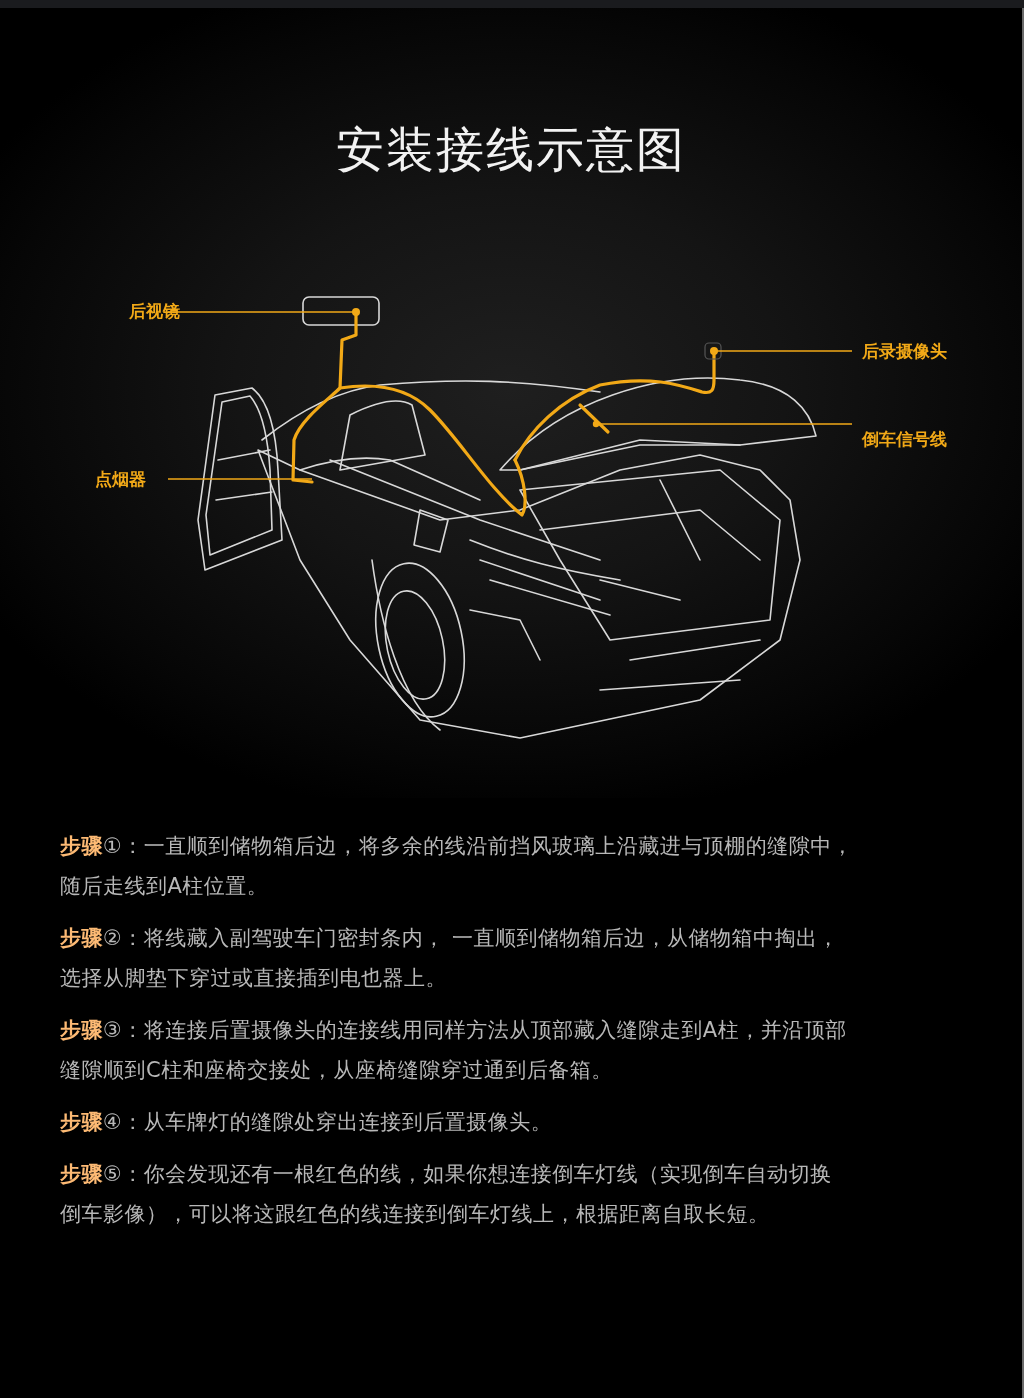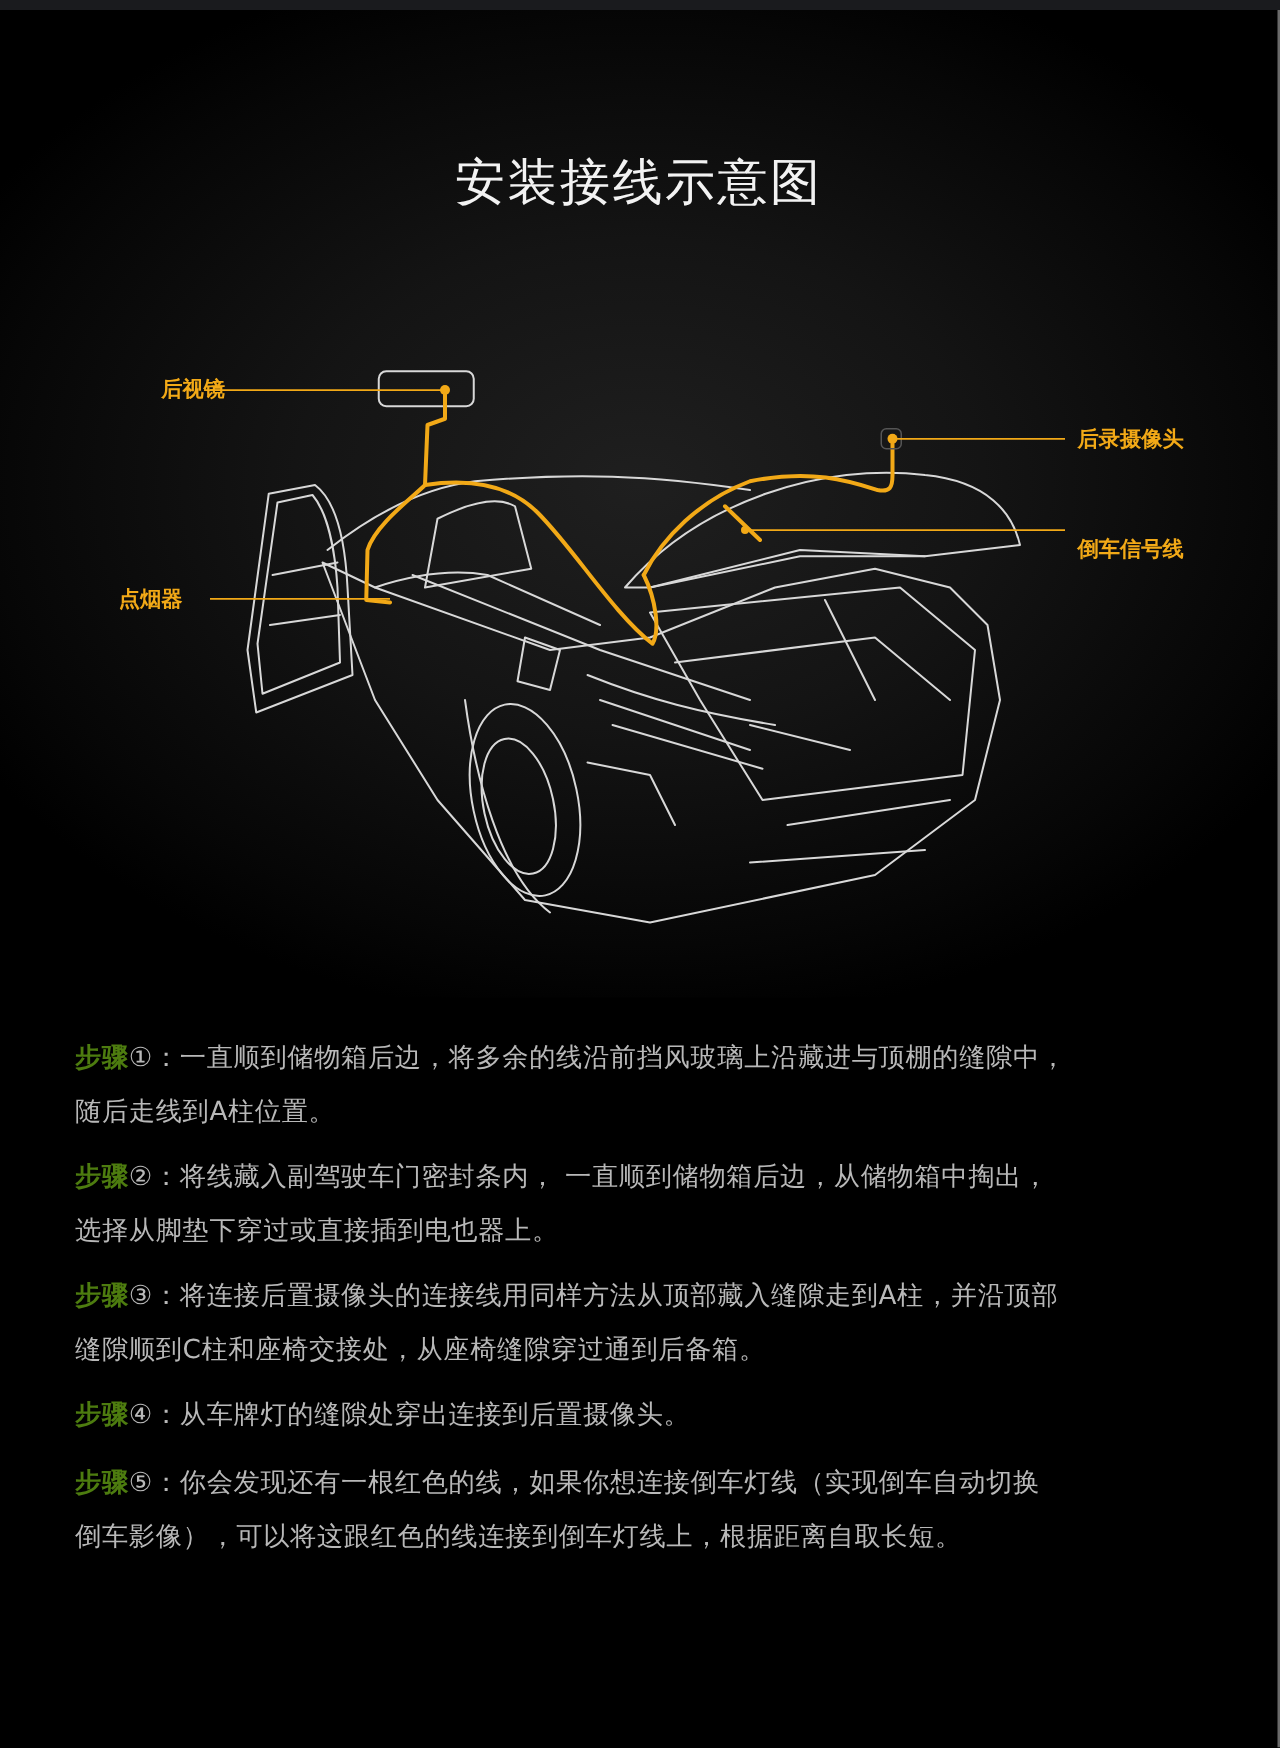--- a/index.html
+++ b/index.html
@@ -10,30 +10,30 @@
     position: relative;
   }
   .topbar { position: absolute; left: 0; top: 0; width: 1024px; height: 8px; background: #1a1b1e; }
   .rightedge { position: absolute; right: 0; top: 8px; width: 2px; height: 1390px; background: #6a6a6a; }
   .hero {
     position: absolute; left: 0; top: 8px; width: 1022px; height: 790px;
     background: radial-gradient(ellipse 60% 55% at 50% 48%, #1f1f1f 0%, #141414 45%, #060606 85%, #000 100%);
   }
   .title {
     position: absolute; left: 0; top: 118px; width: 1022px; text-align: center;
-    color: #f2f2f2; font-size: 40px; font-weight: 300; letter-spacing: 2px;
+    color: #f2f2f2; font-size: 48px; font-weight: 300; letter-spacing: 2px;
   }
   svg.diagram { position: absolute; left: 0; top: 0; }
   .label {
     position: absolute; color: #f2a917; font-size: 17px; font-weight: bold; white-space: nowrap;
   }
   .steps { position: absolute; left: 60px; top: 826px; width: 920px; }
   .step { margin-bottom: 12px; }
   .line { color: #b8b8b8; font-size: 21px; line-height: 40px; white-space: nowrap; letter-spacing: 0.5px; }
-  .step-label { color: #4d7c0f; font-weight: bold; font-family: Liberation Mono, monospace; }
+  .step-label { color: #fdba74; font-weight: bold; }
 </style>
 </head>
 <body>
 
 <div class="topbar"></div>
 <div class="hero"></div>
 <div class="rightedge"></div>
 
 <h1 class="title" style="margin:0;">安装接线示意图</h1>
 

